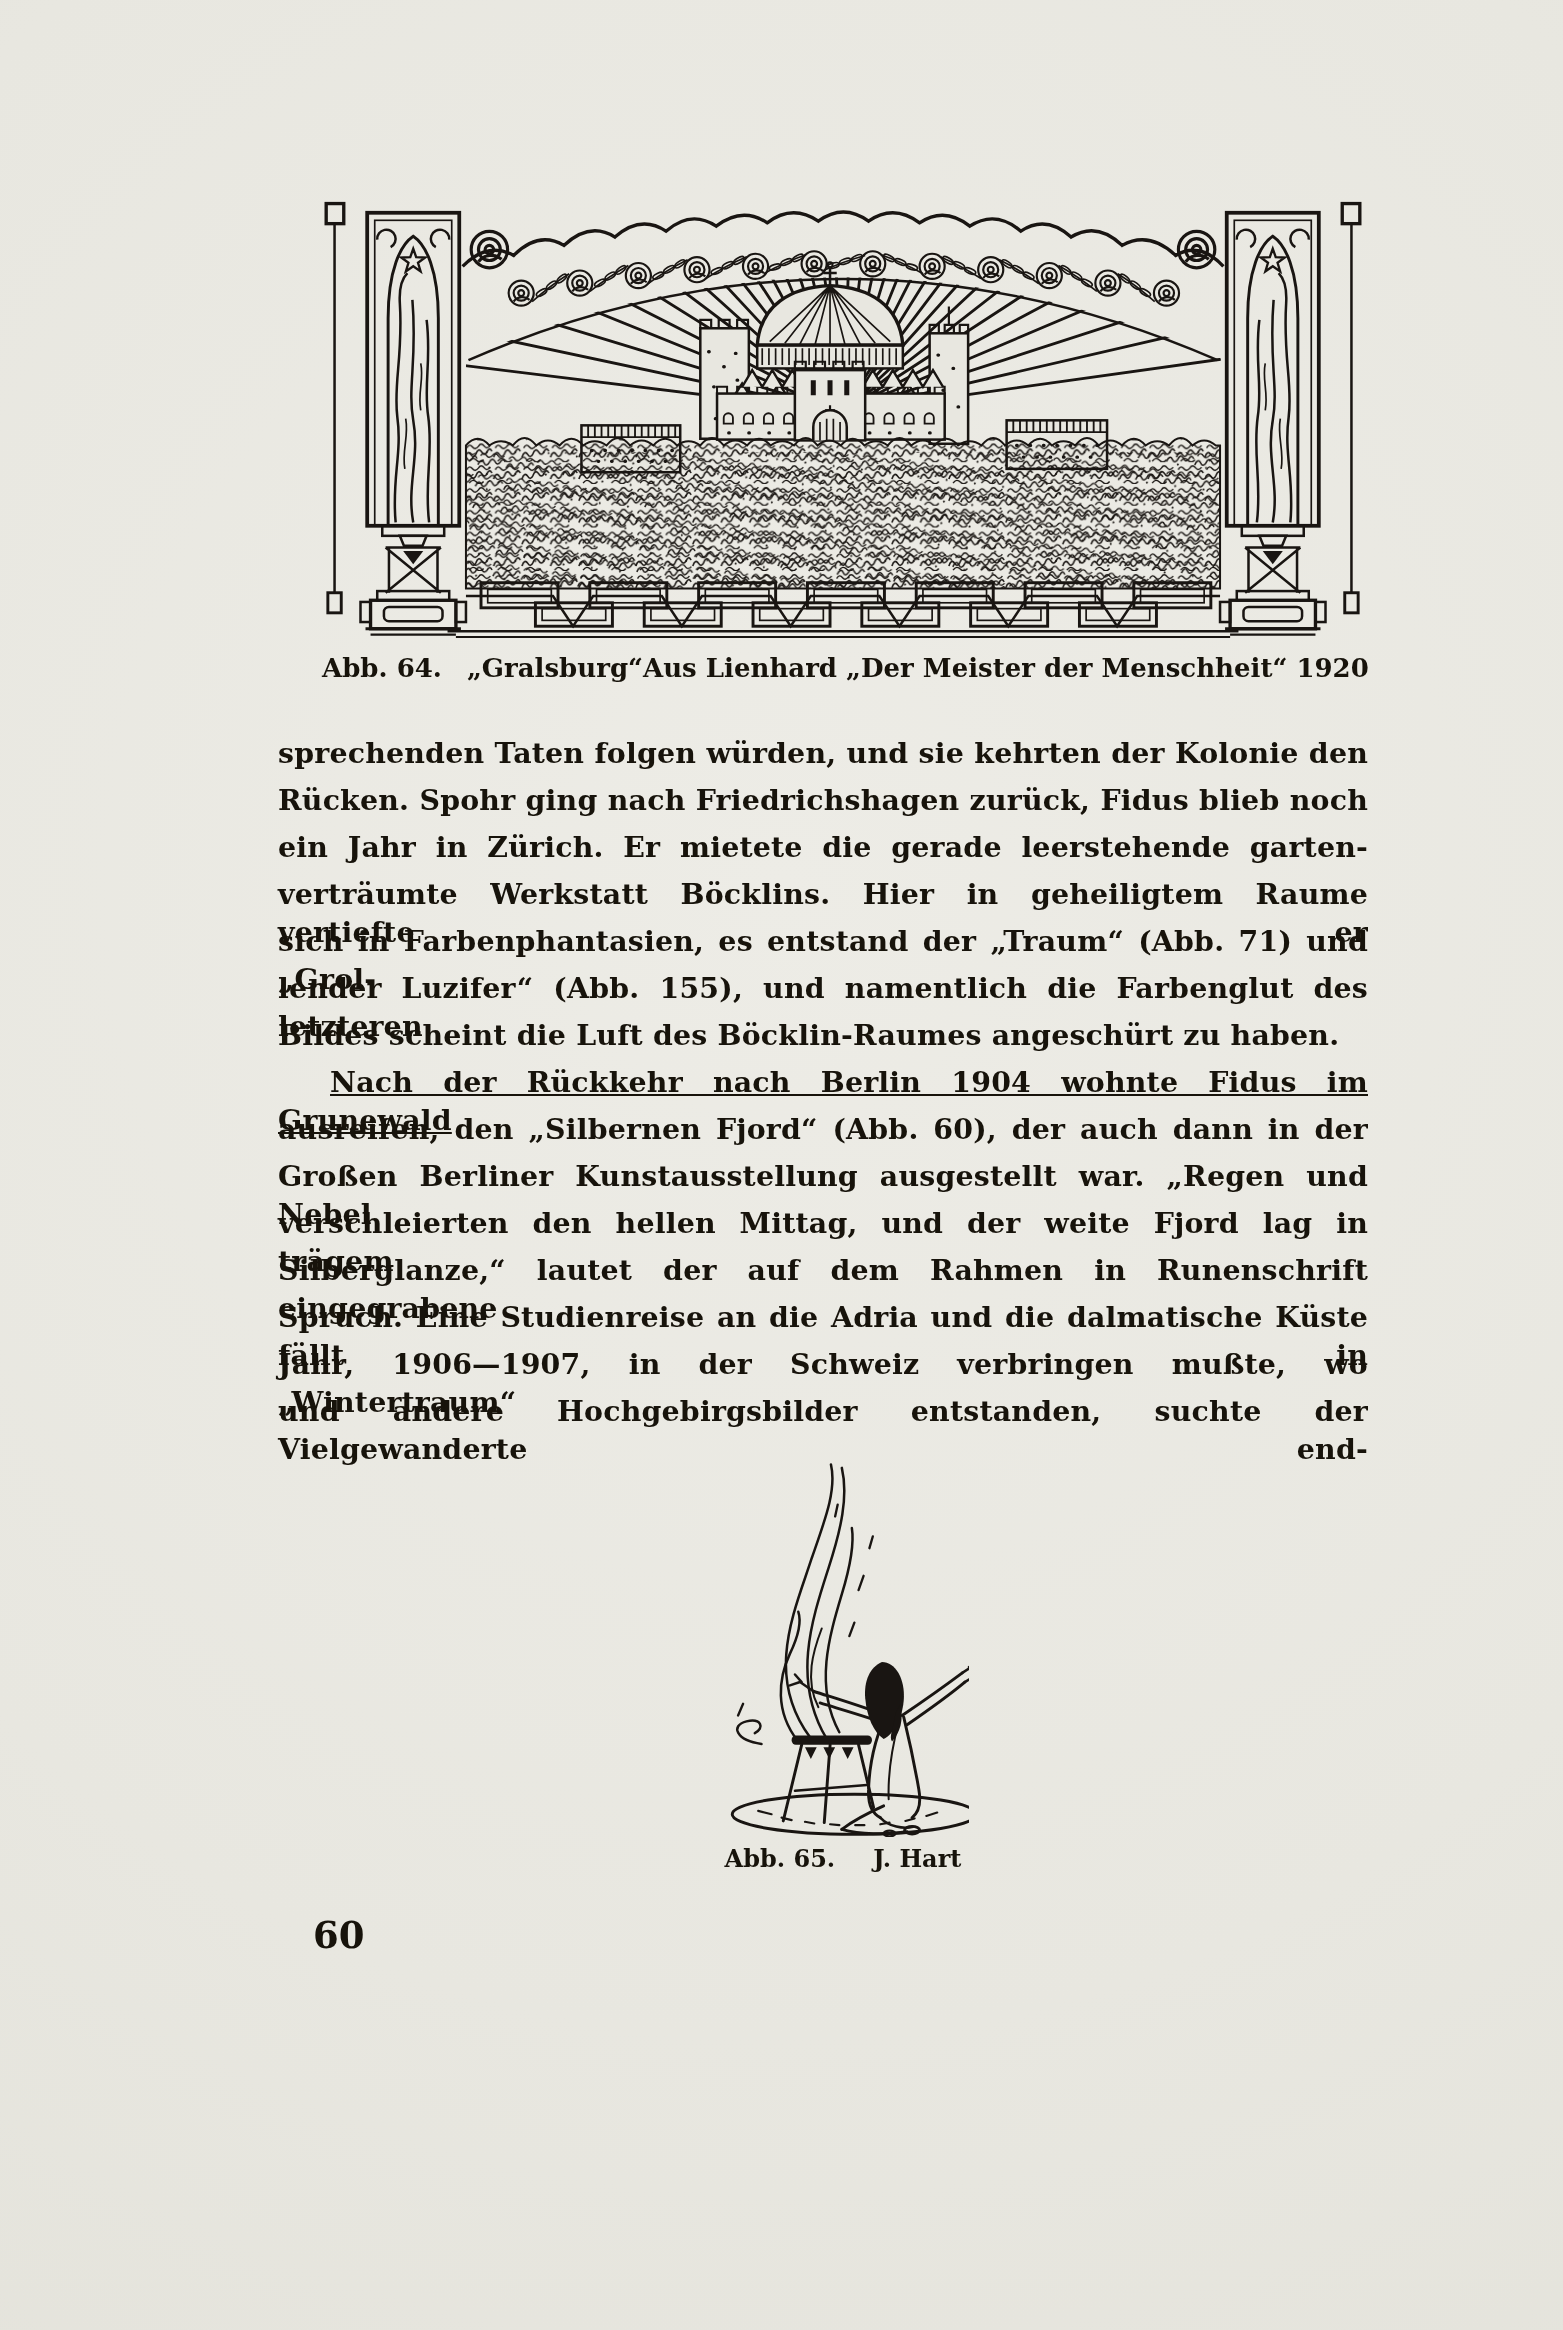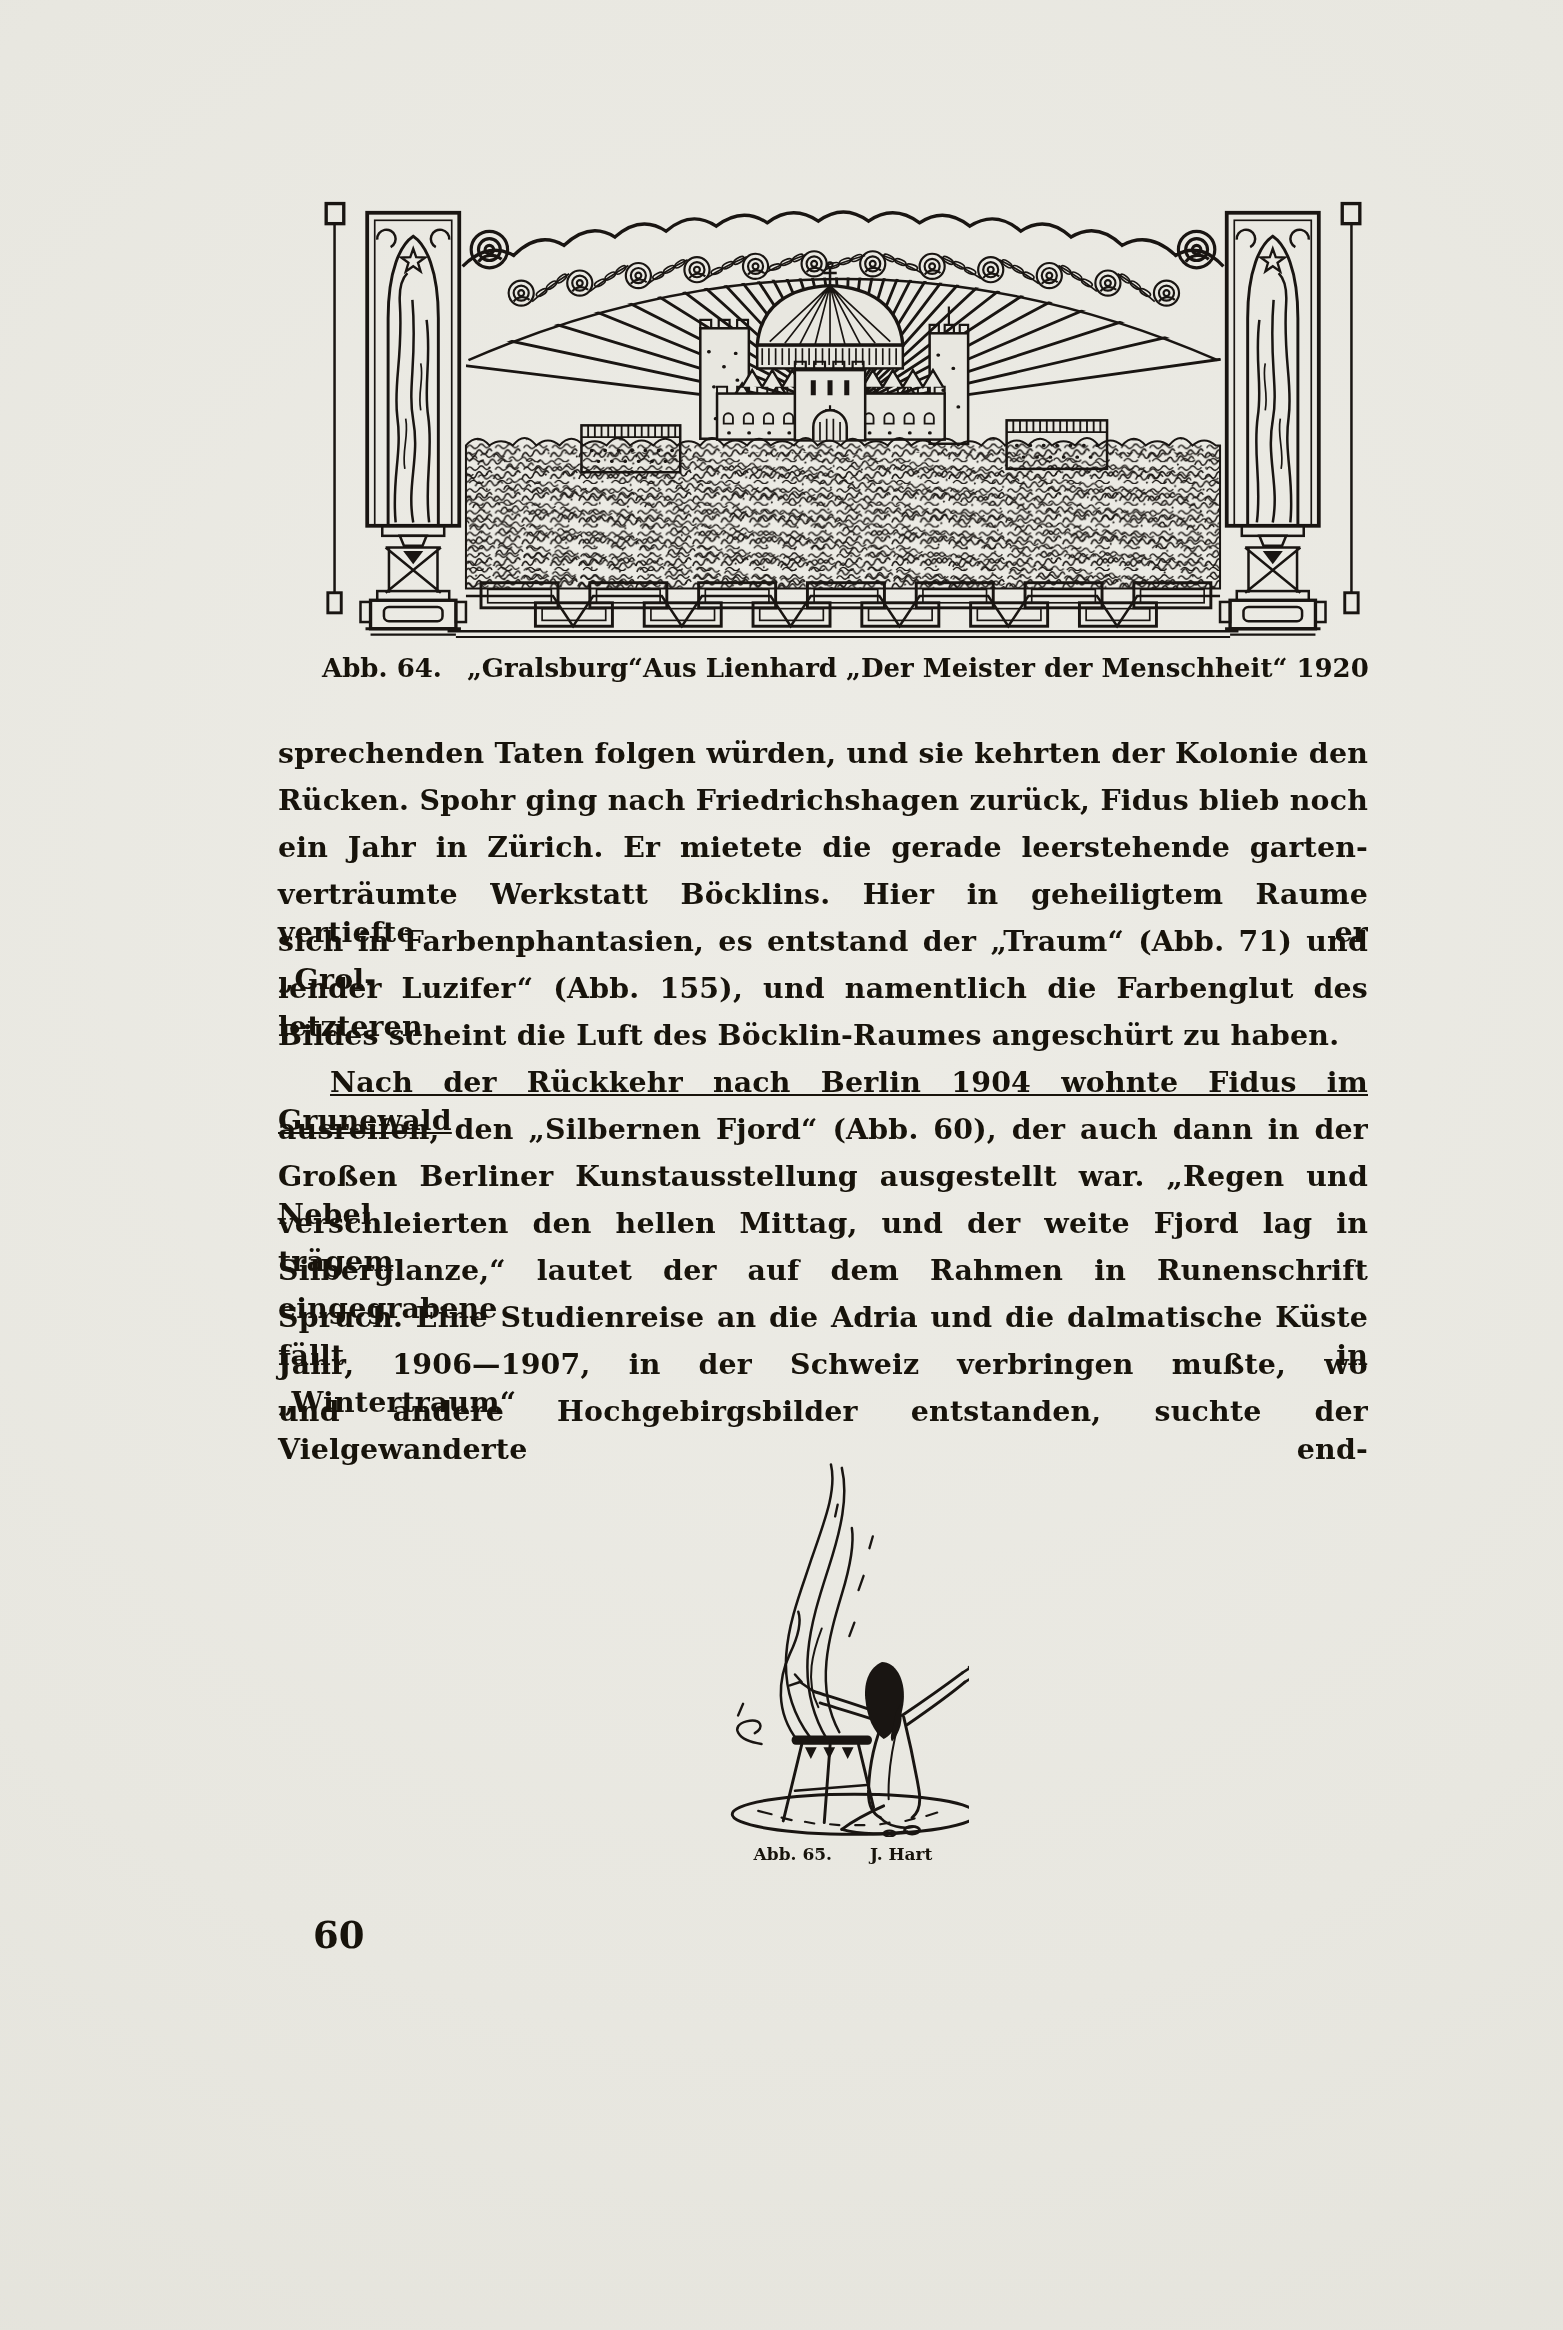--- a/index.html
+++ b/index.html
@@ -21,21 +21,21 @@
     font-weight:700;font-size:28.4px;line-height:38px;
     letter-spacing:0.2px;
   }
   .tl{text-align:justify;text-align-last:justify;height:38px;margin-top:9px;}
   .tl.pend{text-align-last:left;}
   .tl.indent{text-indent:52px;text-decoration:underline;}
   .fig2{position:absolute;left:718px;top:1456px;width:251px;height:381px;}
   .fig2cap{
     position:absolute;left:659px;top:1844px;width:368px;
     display:flex;justify-content:center;gap:38px;
-    font-weight:700;font-size:17px;white-space:nowrap;
+    font-weight:700;font-size:24px;white-space:nowrap;
   }
   .pagenum{position:absolute;left:313px;top:1913px;font-weight:700;font-size:37px;}
   svg{display:block;}
 </style>
 </head>
 <body>
 
 <div class="page">
 
   <div class="fig1">

